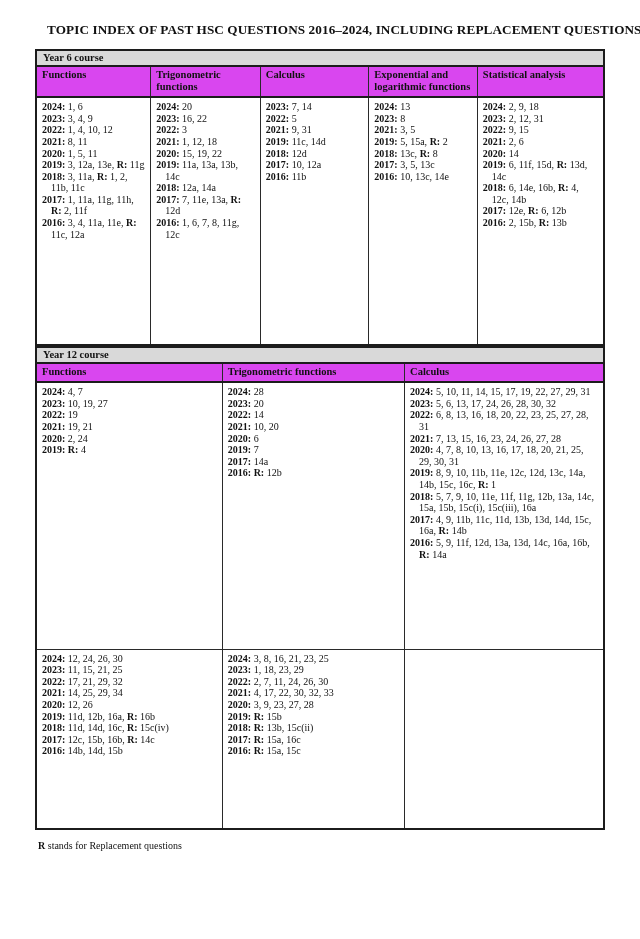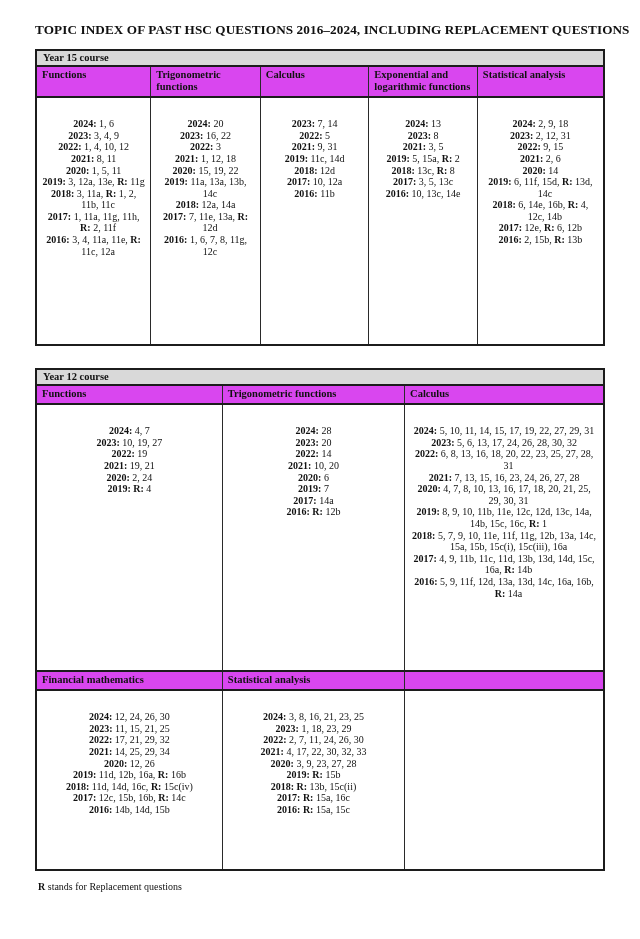--- a/index.html
+++ b/index.html
@@ -17,20 +17,21 @@
     height: 939px;
     padding: 22px 35px 0 35px;
   }
   .title {
     font-size: 13.2px;
     font-weight: bold;
     text-align: left;
     letter-spacing: 0.1px;
     margin-bottom: 11px;
     white-space: nowrap;
+    margin-left: 12px;
   }
   table.index-table {
     width: 100%;
     border-collapse: collapse;
     table-layout: fixed;
     border: 2px solid #1c1c1c;
   }
   table.index-table th,
   table.index-table td {
     border: 1px solid #2a2a2a;
@@ -49,30 +50,29 @@
     font-size: 10.5px;
     font-weight: bold;
     text-align: left;
     vertical-align: top;
     padding: 2px 5px 3px 5px;
     border-bottom: 2px solid #1c1c1c !important;
     line-height: 1.15;
   }
   .cell {
     vertical-align: top;
-    padding: 20px 5px 3px 5px;
+    padding: 3px 5px 3px 5px;
     font-size: 10px;
     line-height: 1.16;
     background: #ffffff;
-    text-align: center;
   }
   .y11 .cell { height: 248px; }
   .y12 .body-a .cell { height: 267px; font-family: Liberation Serif, serif; }
   .y12 .body-b .cell { height: 180px; }
-  .y12 { margin-top: 22px; }
+  .y12 { }
   .y12 .head-b .col-head { border-top: 2px solid #1c1c1c !important; }
   .entry {
     padding-left: 9px;
     text-indent: -9px;
   }
   .footnote {
     font-size: 10px;
     margin-top: 10px;
     padding-left: 3px;
   }
@@ -88,21 +88,21 @@
   <table class="index-table y11">
     <colgroup>
       <col style="width:20.2%">
         <col style="width:19.3%">
         <col style="width:19.1%">
         <col style="width:19.1%">
         <col style="width:22.3%">
     </colgroup>
     <tbody>
         <tr>
-      <th colspan="5" class="caption">Year 15 course</th>
+      <th colspan="5" class="caption">Year 6 course</th>
     </tr>
     <tr class="head-row">
       <th class="col-head">Functions</th>
       <th class="col-head">Trigonometric functions</th>
       <th class="col-head">Calculus</th>
       <th class="col-head">Exponential and logarithmic functions</th>
       <th class="col-head">Statistical analysis</th>
     </tr>
     <tr class="body-row">
       <td class="cell">
@@ -199,25 +199,20 @@
             <div class="entry"><b>2023:</b> 5, 6, 13, 17, 24, 26, 28, 30, 32</div>
             <div class="entry"><b>2022:</b> 6, 8, 13, 16, 18, 20, 22, 23, 25, 27, 28, 31</div>
             <div class="entry"><b>2021:</b> 7, 13, 15, 16, 23, 24, 26, 27, 28</div>
             <div class="entry"><b>2020:</b> 4, 7, 8, 10, 13, 16, 17, 18, 20, 21, 25, 29, 30, 31</div>
             <div class="entry"><b>2019:</b> 8, 9, 10, 11b, 11e, 12c, 12d, 13c, 14a, 14b, 15c, 16c, <b>R:</b> 1</div>
             <div class="entry"><b>2018:</b> 5, 7, 9, 10, 11e, 11f, 11g, 12b, 13a, 14c, 15a, 15b, 15c(i), 15c(iii), 16a</div>
             <div class="entry"><b>2017:</b> 4, 9, 11b, 11c, 11d, 13b, 13d, 14d, 15c, 16a, <b>R:</b> 14b</div>
             <div class="entry"><b>2016:</b> 5, 9, 11f, 12d, 13a, 13d, 14c, 16a, 16b, <b>R:</b> 14a</div>
           </td>
     </tr>
-    <tr class="head-b">
-      <th class="col-head">Financial mathematics</th>
-      <th class="col-head">Statistical analysis</th>
-      <th class="col-head"></th>
-    </tr>
     <tr class="body-b">
       <td class="cell">
             <div class="entry"><b>2024:</b> 12, 24, 26, 30</div>
             <div class="entry"><b>2023:</b> 11, 15, 21, 25</div>
             <div class="entry"><b>2022:</b> 17, 21, 29, 32</div>
             <div class="entry"><b>2021:</b> 14, 25, 29, 34</div>
             <div class="entry"><b>2020:</b> 12, 26</div>
             <div class="entry"><b>2019:</b> 11d, 12b, 16a, <b>R:</b> 16b</div>
             <div class="entry"><b>2018:</b> 11d, 14d, 16c, <b>R:</b> 15c(iv)</div>
             <div class="entry"><b>2017:</b> 12c, 15b, 16b, <b>R:</b> 14c</div>

